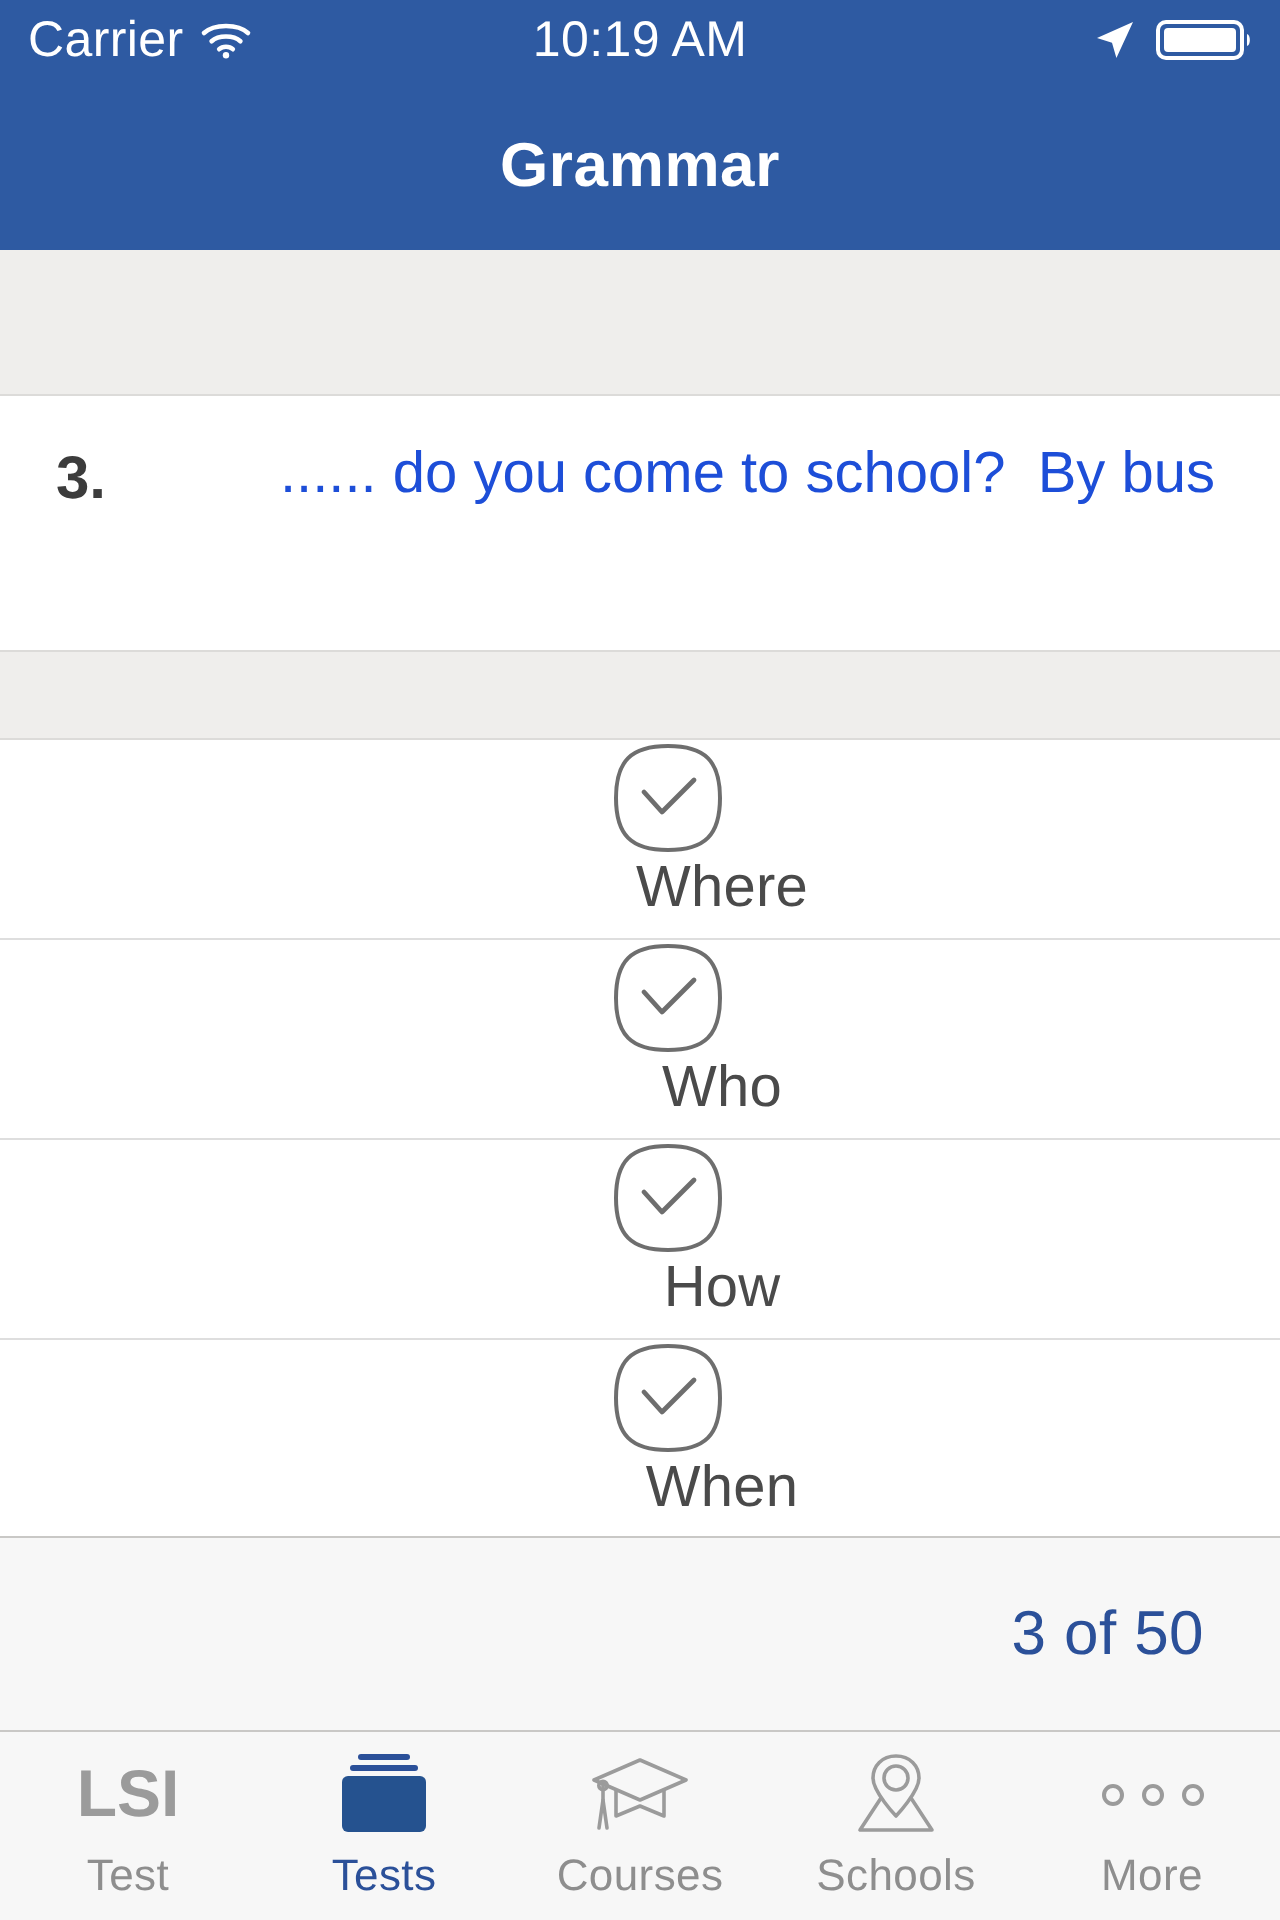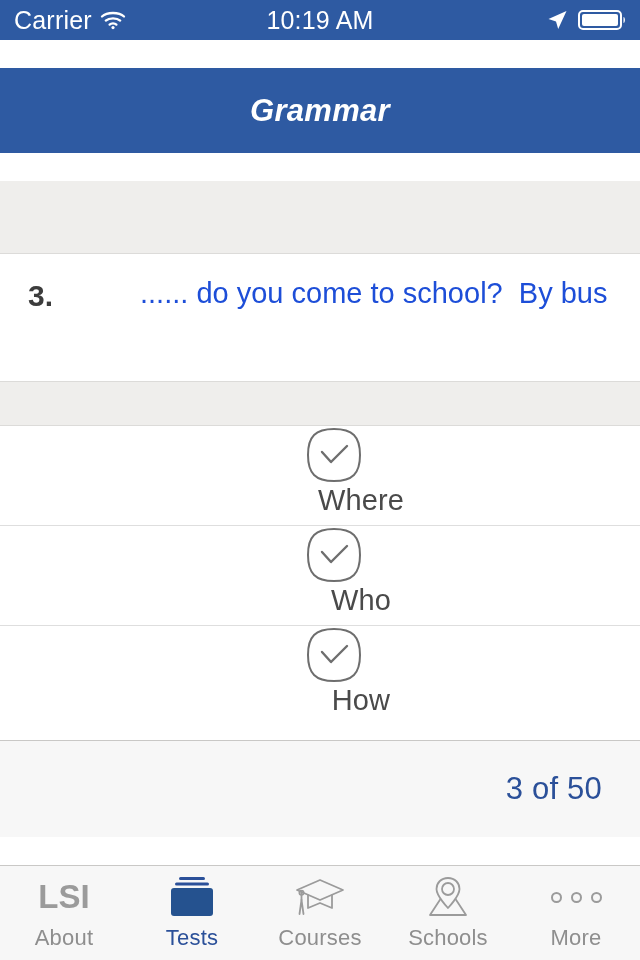--- a/index.html
+++ b/index.html
@@ -2,21 +2,21 @@
 <html><head>
 <meta charset="utf-8">
 <style>
   * { box-sizing: border-box; margin: 0; padding: 0; }
   html, body {
     width: 640px; height: 960px;
     font-family: "Liberation Sans", sans-serif;
     background: #ffffff;
     overflow: hidden;
   }
-  #app { position: relative; width: 640px; height: 960px; display: flex; flex-direction: column; gap: 28px; }
+  #app { position: relative; width: 640px; height: 960px; display: flex; flex-direction: column; }
 
   
   .statusbar {
     height: 40px; background: #2E5AA2; color: #ffffff;
     display: flex; align-items: center; position: relative; flex: 0 0 40px;
   }
   .sb-left { display: flex; align-items: center; gap: 8px; padding-left: 14px; }
   .sb-carrier { font-size: 25px; letter-spacing: .2px; }
   .sb-center {
     position: absolute; left: 0; right: 0; text-align: center;
@@ -26,21 +26,21 @@
     margin-left: auto; padding-right: 12px; display: flex;
     align-items: center; gap: 10px; position: relative; z-index: 2;
   }
   .wifi-icon { width: 26px; height: 20px; display: block; }
   .loc-icon { width: 22px; height: 22px; display: block; }
   .batt { width: 50px; height: 22px; display: block; }
 
   
   .navbar {
     background: #2E5AA2; height: 85px; flex: 0 0 85px;
-    display: flex; align-items: center; justify-content: center; font-style: italic;
+    display: flex; align-items: center; justify-content: center;
   }
   .nav-title { color: #ffffff; font-size: 31px; font-weight: bold; letter-spacing: .3px; }
 
   
   .content { flex: 1 1 auto; background: #ffffff; overflow: hidden; }
 
   .section-band {
     background: #EFEEEC; height: 73px;
     border-bottom: 1px solid #DCDBD9;
   }
@@ -193,21 +193,21 @@
   <div class="toolbar">
     <span class="toolbar-item">3 of 50</span>
   </div>
 
   <div class="tabbar">
 
     <div class="tab">
       <span class="tab-icon">
         <span class="lsi-logo">LSI</span>
       </span>
-      <span class="tab-label">About</span>
+      <span class="tab-label">Test</span>
     </div>
 
     <div class="tab selected">
       <span class="tab-icon">
         <svg width="50" height="44" viewBox="0 0 50 44" fill="none">
           <rect x="12" y="2" width="26" height="3" rx="1.5" fill="#2B5099"></rect>
           <rect x="8" y="7.5" width="34" height="3" rx="1.5" fill="#2B5099"></rect>
           <rect x="4" y="13" width="42" height="28" rx="3" fill="#25528F"></rect>
         </svg>
       </span>

